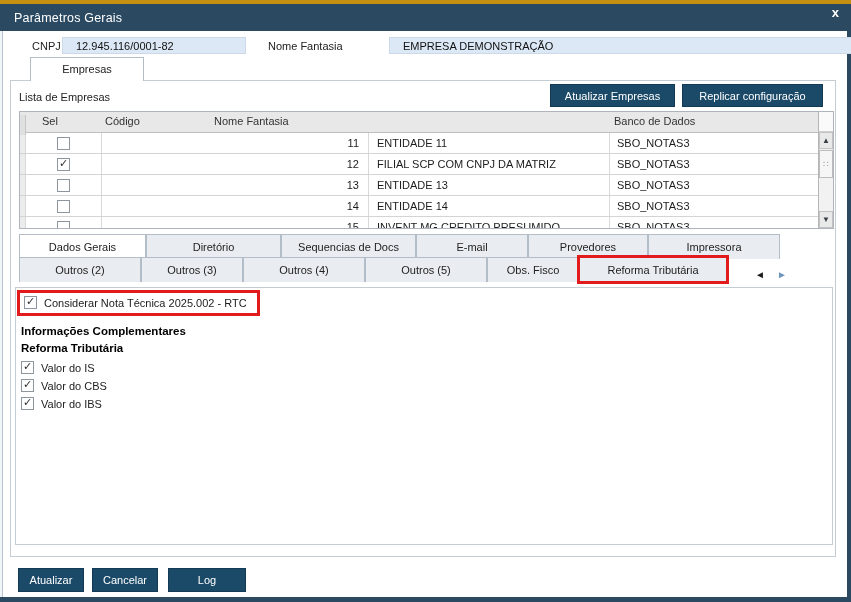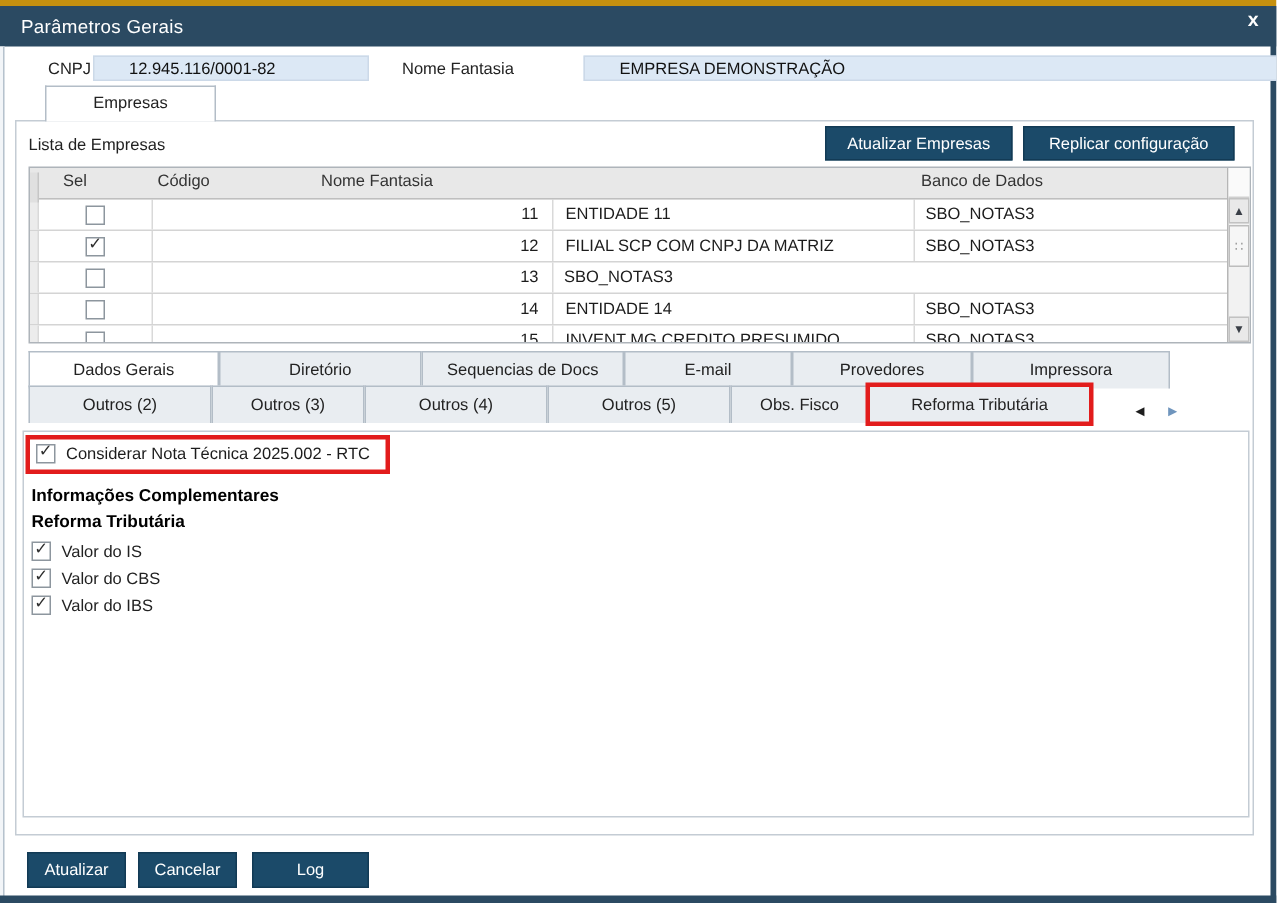--- a/index.html
+++ b/index.html
@@ -13,21 +13,21 @@
   .titlebar{position:absolute;top:4px;left:0;right:0;height:27px;background:var(--titlebar,#2b4a62);
     color:#fff;display:flex;align-items:center;}
   .titlebar .title{padding-left:14px;font-size:12.5px;letter-spacing:.2px;}
   .close-btn{position:absolute;right:12px;top:5px;color:#fff;font-weight:bold;font-size:13px;cursor:pointer;line-height:16px;}
   .win-border-right{position:absolute;top:4px;right:0;bottom:0;width:4px;background:var(--titlebar,#2b4a62);}
   .win-border-bottom{position:absolute;left:0;right:0;bottom:0;height:5px;background:var(--titlebar,#2b4a62);}
   .win-border-left{position:absolute;left:0;top:31px;bottom:0;width:3px;background:#f2f5f8;border-right:1px solid #b6c2cd;box-sizing:border-box;}
 
   .form-label{position:absolute;color:#222;}
   .field{position:absolute;height:17px;background:var(--field-bg,#dce8f5);border:1px solid #ccd9e8;
-    box-sizing:border-box;padding:1px 23px;line-height:14px;font-size:11px;color:#111;}
+    box-sizing:border-box;padding:1px 13px;line-height:14px;font-size:11px;color:#111;}
 
   .tab{box-sizing:border-box;border:1px solid #b3bdc7;border-bottom:none;background:#e9edf1;
     text-align:center;color:#222;cursor:pointer;}
   .tab.active{background:#ffffff;}
   .empresas-tab{position:absolute;left:30px;top:57px;width:114px;height:24px;line-height:23px;z-index:3;background:#fff;}
 
   .outer-panel{position:absolute;left:10px;top:80px;width:826px;height:477px;background:#fff;
     border:1px solid #c4ccd4;box-sizing:border-box;z-index:2;}
   .lista-label{position:absolute;left:8px;top:10px;color:#222;}
   .top-btns{position:absolute;top:3px;right:12px;display:flex;gap:7px;}
@@ -139,20 +139,21 @@
             <div class="t-cell c-codigo">12</div>
             <div class="t-cell c-nome">FILIAL SCP COM CNPJ DA MATRIZ</div>
             <div class="t-cell c-banco">SBO_NOTAS3</div>
           </div>
           <div class="t-row">
             <div class="t-cell c-gutter"></div>
             <div class="t-cell c-sel">
               <div class="cb"></div>
             </div>
             <div class="t-cell c-codigo">13</div>
+            <div class="t-cell c-nome">ENTIDADE 13</div>
             <div class="t-cell c-banco">SBO_NOTAS3</div>
           </div>
           <div class="t-row">
             <div class="t-cell c-gutter"></div>
             <div class="t-cell c-sel">
               <div class="cb"></div>
             </div>
             <div class="t-cell c-codigo">14</div>
             <div class="t-cell c-nome">ENTIDADE 14</div>
             <div class="t-cell c-banco">SBO_NOTAS3</div>

